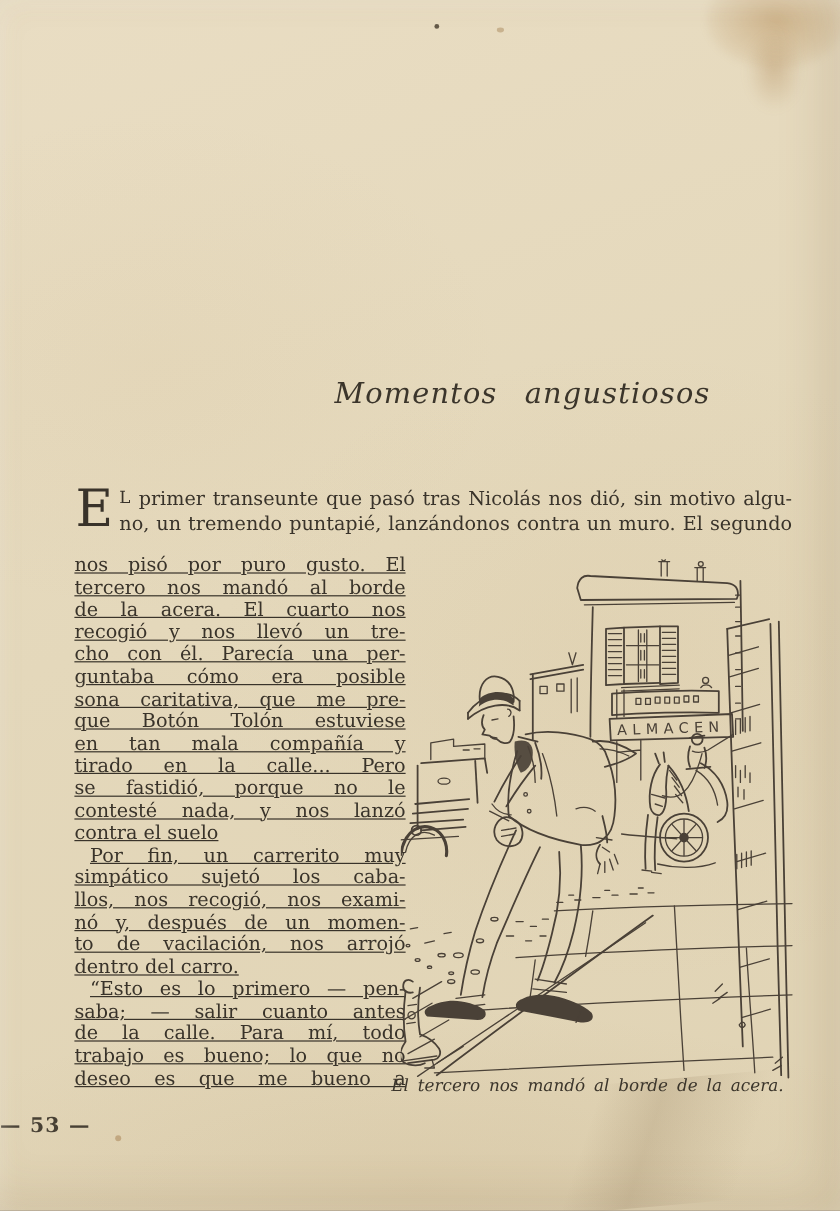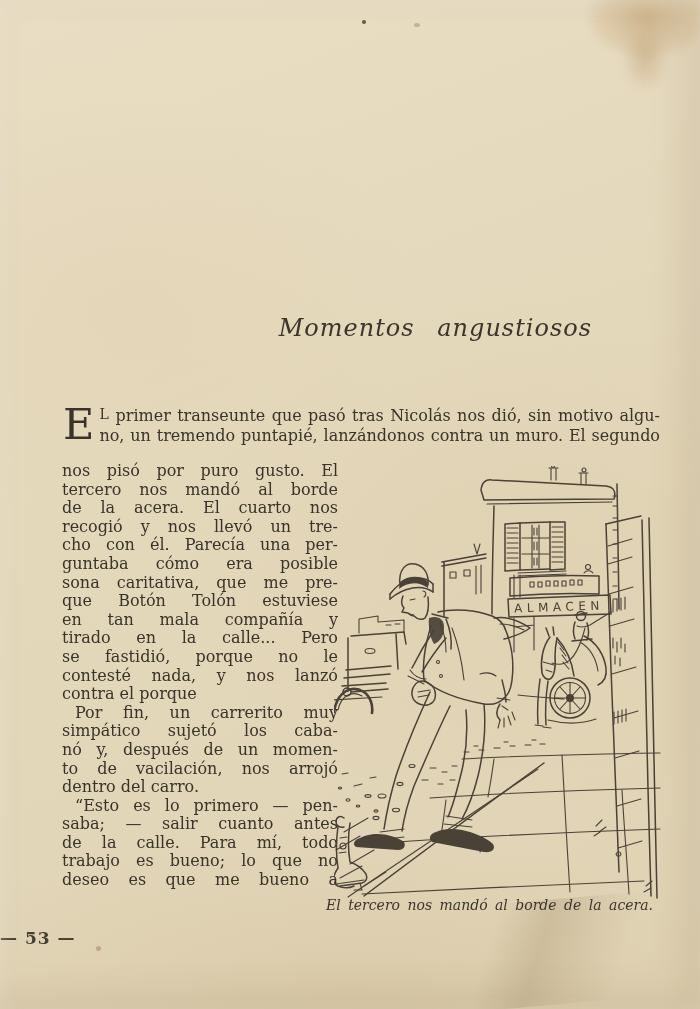--- a/index.html
+++ b/index.html
@@ -36,21 +36,21 @@
   .title{
     position:absolute;left:0;top:314px;width:592px;
     text-align:right;font-style:italic;font-size:24px;
     letter-spacing:1px;word-spacing:14px;color:#3b352b;margin:0;font-weight:500;
   }
   .opening{position:absolute;left:62px;top:406px;width:598px;font-size:16px;line-height:19px;}
   .dropcap{float:left;font-size:43px;line-height:33px;padding:2px 5px 0 1px;color:#39332a;}
   .scap{font-size:14px;position:relative;top:-2px;letter-spacing:0.5px;}
   .o-line{text-align:justify;text-align-last:justify;}
   .colwrap{position:absolute;left:62px;top:462px;width:276px;font-size:16px;line-height:18.6px;}
-  .bline{text-align:justify;text-align-last:justify;white-space:normal;}
+  .bline{text-align:justify;text-align-last:justify;white-space:normal;text-decoration:underline;}
   .bline.end{text-align-last:left;}
   .bline.ind{text-indent:13px;}
   .figure{position:absolute;left:334px;top:466px;width:328px;height:434px;}
   .caption{
     position:absolute;left:326px;top:897px;width:336px;
     text-align:left;font-style:italic;font-size:14px;word-spacing:3px;color:#3b352b;
   }
   .pagenum{
     position:absolute;left:0;top:928px;width:700px;
     text-align:left;font-size:17px;font-weight:bold;letter-spacing:1px;color:#474034;
@@ -88,23 +88,24 @@
       <div class="bline">de la acera. El cuarto nos</div>
       <div class="bline">recogió y nos llevó un tre-</div>
       <div class="bline">cho con él. Parecía una per-</div>
       <div class="bline">guntaba cómo era posible</div>
       <div class="bline">sona caritativa, que me pre-</div>
       <div class="bline">que Botón Tolón estuviese</div>
       <div class="bline">en tan mala compañía y</div>
       <div class="bline">tirado en la calle... Pero</div>
       <div class="bline">se fastidió, porque no le</div>
       <div class="bline">contesté nada, y nos lanzó</div>
-      <div class="bline end">contra el porque</div>
+      <div class="bline end">contra el suelo</div>
       <div class="bline ind">Por fin, un carrerito muy</div>
       <div class="bline">simpático sujetó los caba-</div>
+      <div class="bline">llos, nos recogió, nos exami-</div>
       <div class="bline">nó y, después de un momen-</div>
       <div class="bline">to de vacilación, nos arrojó</div>
       <div class="bline end">dentro del carro.</div>
       <div class="bline ind">“Esto es lo primero — pen-</div>
       <div class="bline">saba; — salir cuanto antes</div>
       <div class="bline">de la calle. Para mí, todo</div>
       <div class="bline">trabajo es bueno; lo que no</div>
       <div class="bline">deseo es que me bueno a</div>
     </div>
 

